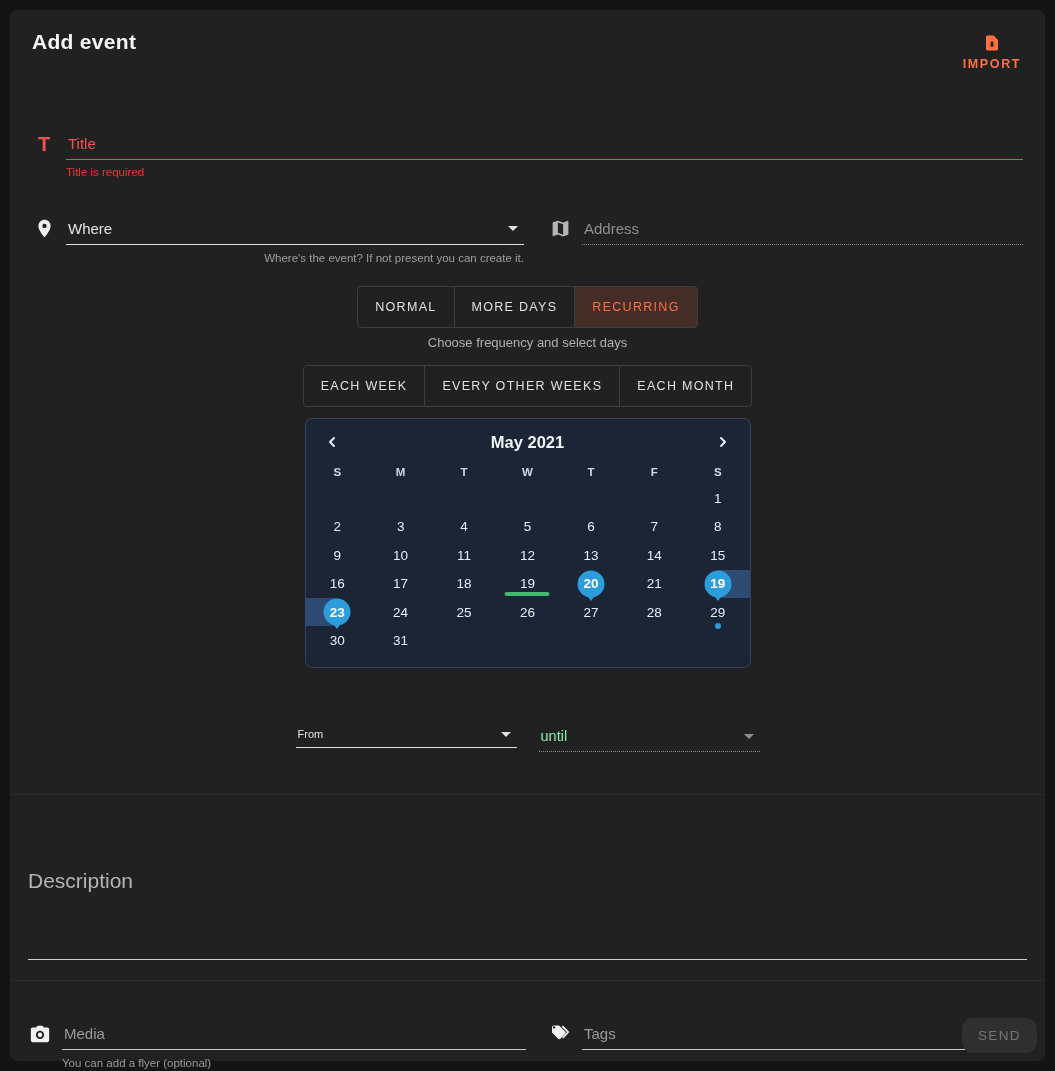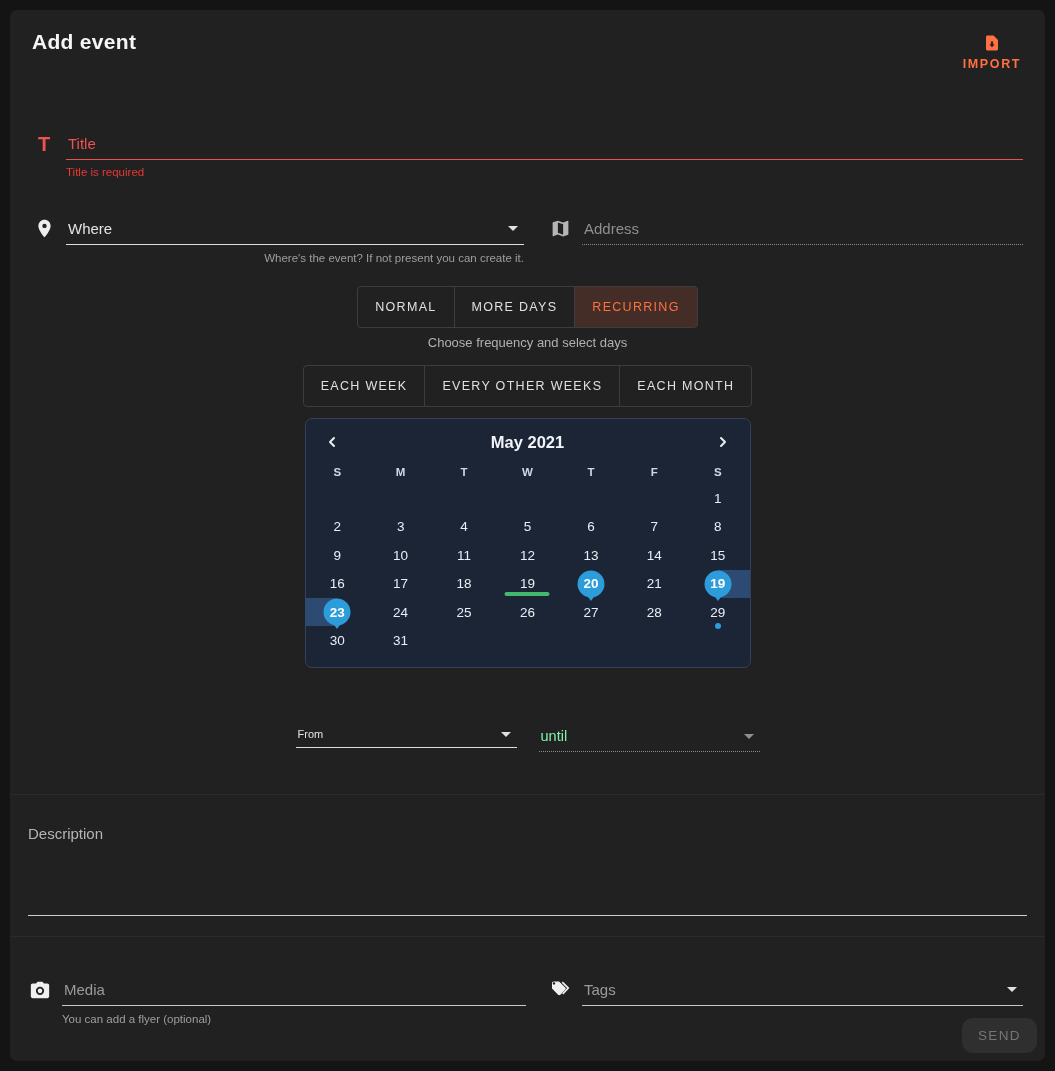--- a/index.html
+++ b/index.html
@@ -67,21 +67,21 @@
   .dot-day::after{content:"";position:absolute;left:50%;transform:translateX(-50%);top:25px;width:6px;height:6px;border-radius:50%;background:#2d9cdb;}
 
   
   .time-row{display:flex;justify-content:center;gap:22px;margin-top:54px;}
   .time-field{width:221px;}
   .from-field .f-input{color:#e3e3e3;border-bottom:1px solid #dedede;font-size:11px;}
   .until-field .f-input{color:#86efac;border-bottom:1px dotted #8a8a8a;font-size:14.5px;}
 
   .divider{border-top:1px solid #2b2b2b;margin:42px -12px 0;}
   .desc-section{padding:26px 6px 0;}
-  .desc-input{color:#b5b5b5;font-size:15px;min-height:86px;padding:4px 0;border-bottom:1px solid #cfcfcf;cursor:text;}
+  .desc-input{color:#b5b5b5;font-size:21px;min-height:86px;padding:4px 0;border-bottom:1px solid #cfcfcf;cursor:text;margin-top:44px;}
   .divider2{border-top:1px solid #2b2b2b;margin:20px -12px 0;}
 
   .media-row{display:flex;margin:38px 10px 0 6px;}
   .media-row .col-left{width:498px;flex:0 0 498px;margin-right:22px;}
   .media-field .f-input,.tags-field .f-input{color:#9a9a9a;border-bottom:1px solid #c9c9c9;}
   .media-field .f-icon svg,.tags-field .f-icon svg{width:22px;height:22px;}
 
   .send-btn{position:absolute;right:8px;bottom:8px;background:#2f2f2f;border:none;border-radius:11px;
     color:#757575;font-family:inherit;font-size:13.5px;letter-spacing:1.4px;padding:10px 16px;cursor:default;text-align:right;}
 </style>

